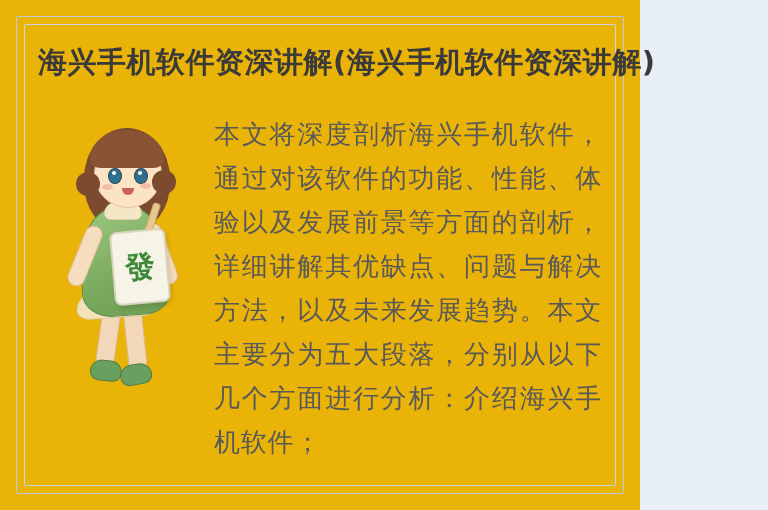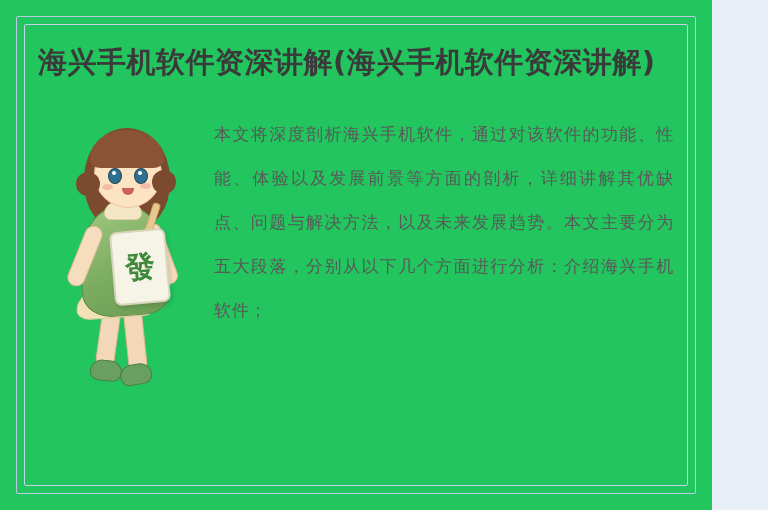--- a/index.html
+++ b/index.html
@@ -8,23 +8,23 @@
   }
   body {
     width: 768px;
     height: 510px;
     background: #e8eff7;
     font-family: "Liberation Sans", sans-serif;
     overflow: hidden;
   }
   .page {
     position: relative;
-    width: 712px;
+    width: 640px;
     height: 510px;
-    background: #22c55e;
+    background: #eab308;
     box-sizing: border-box;
     padding: 24px;
   }
   .frame-outer {
     position: absolute;
     left: 16px;
     top: 16px;
     right: 16px;
     bottom: 16px;
     border: 1px solid #b9cbe0;
@@ -66,21 +66,21 @@
   .illustration {
     position: relative;
     width: 160px;
     height: 300px;
     flex: 0 0 160px;
     margin-left: 4px;
   }
   .paragraph {
     flex: 1 1 auto;
     font-family: "DejaVu Sans", "Liberation Sans", sans-serif;
-    font-size: 17px;
+    font-size: 26px;
     line-height: 44px;
     color: #595959;
     letter-spacing: 0.8px;
     margin-left: 12px;
     margin-top: 14px;
     text-align: justify;
   }
 
   
   .char { position: absolute; left: 0; top: 0; width: 160px; height: 300px; }

